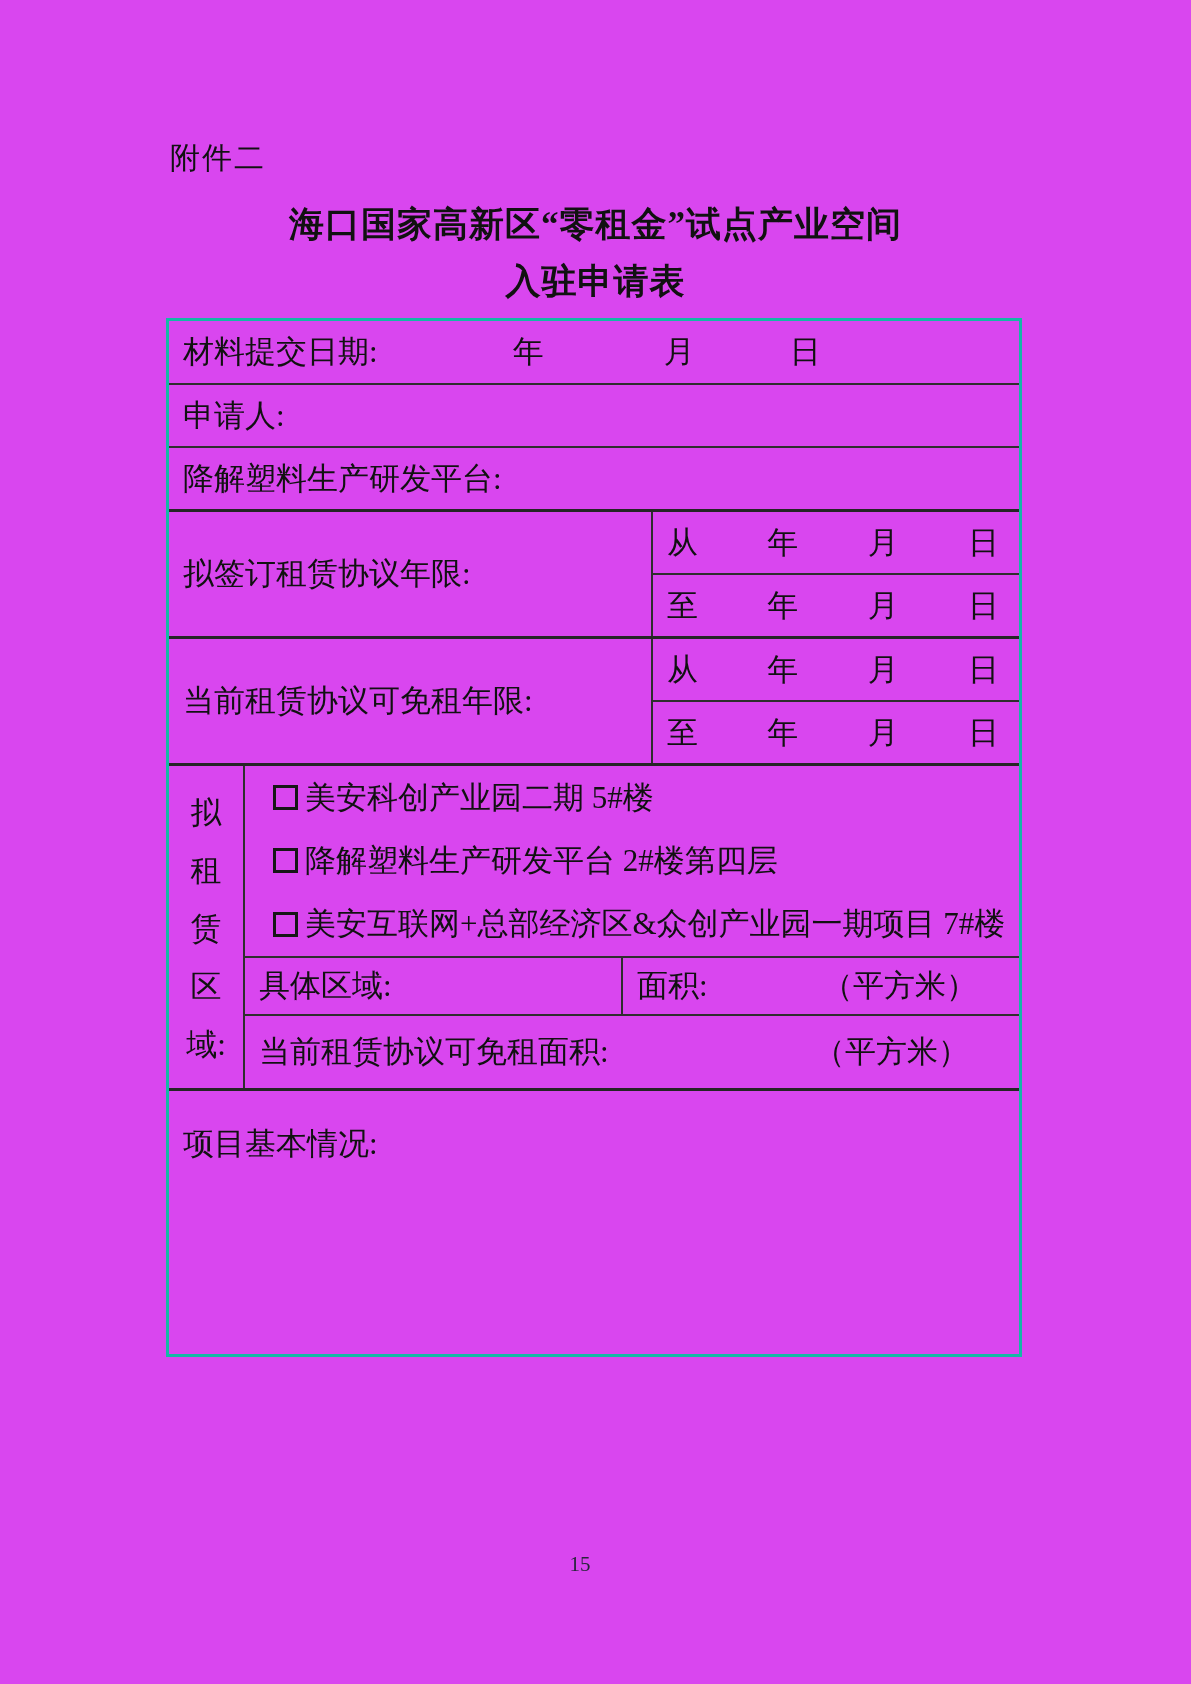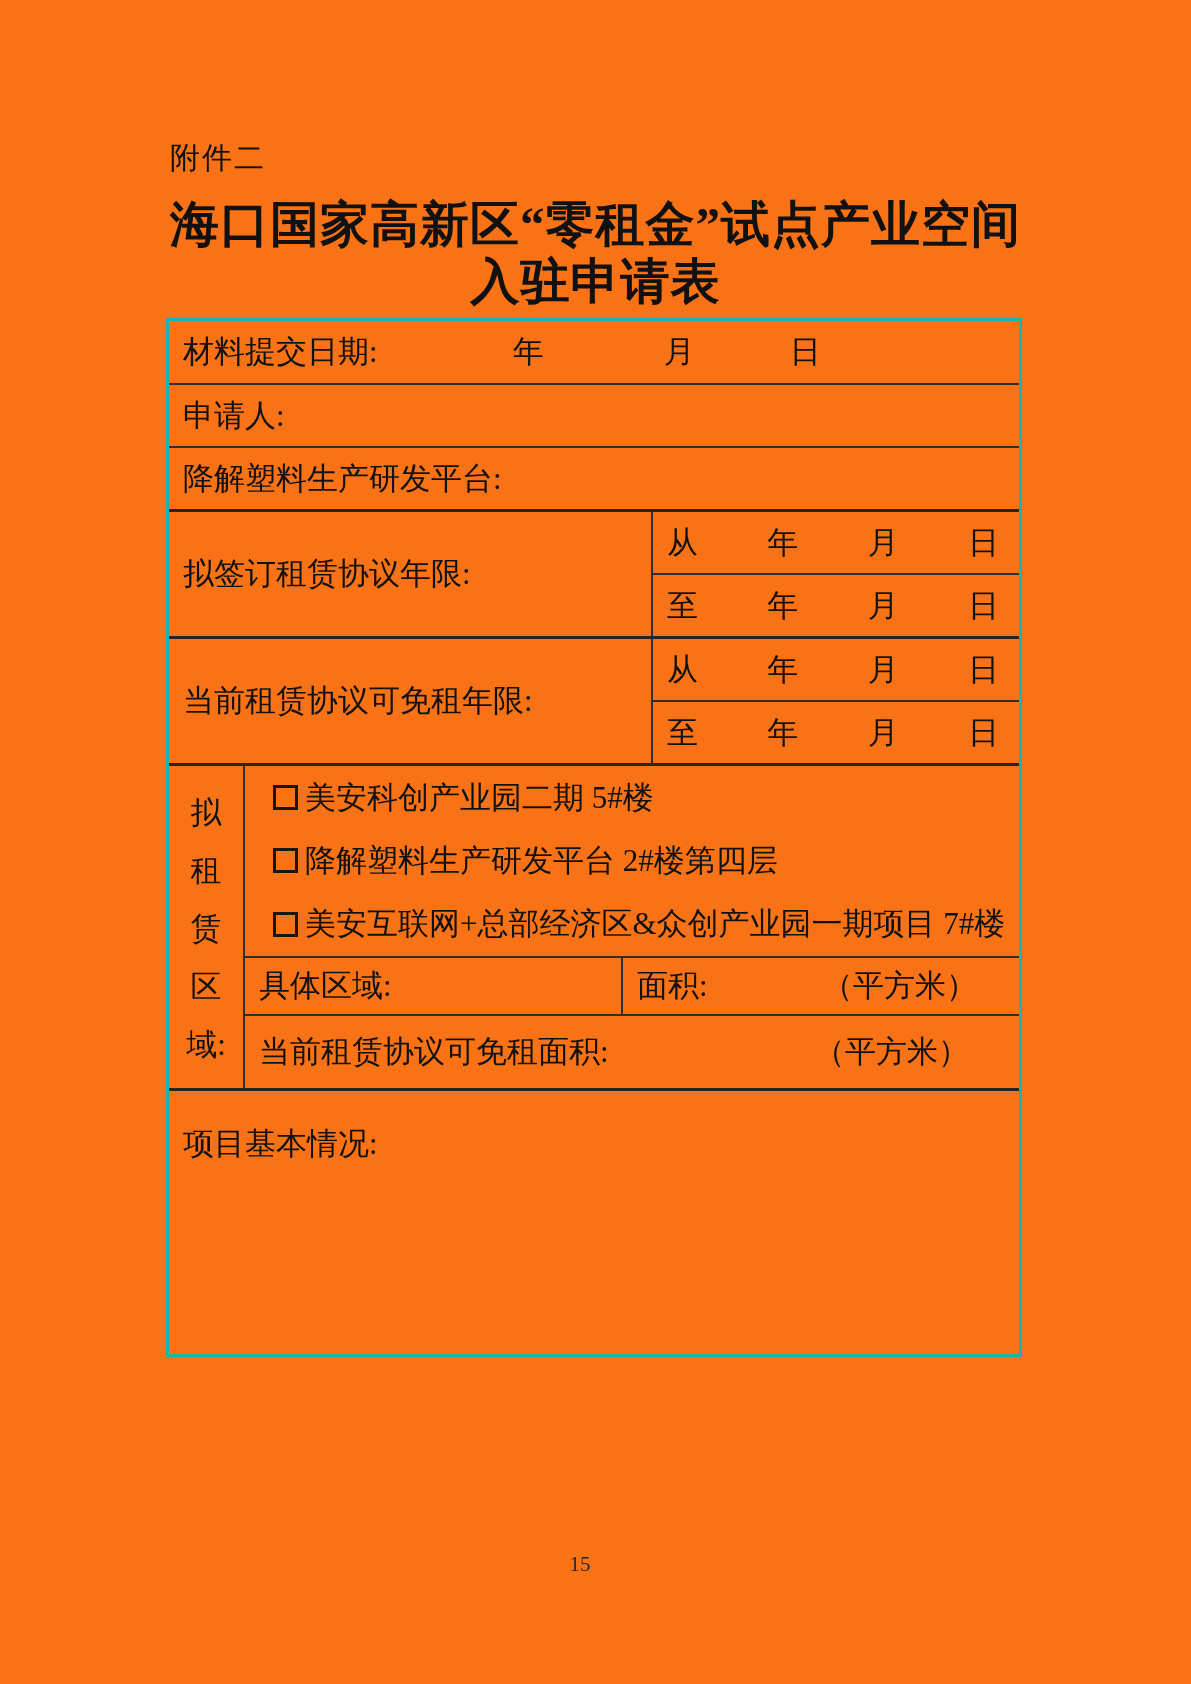--- a/index.html
+++ b/index.html
@@ -1,32 +1,32 @@
 <!DOCTYPE html>
 <html><head>
 <meta charset="utf-8">
 <style>
   * { margin:0; padding:0; box-sizing:border-box; }
   html,body { background:#ffffff; }
   .page {
     position:relative;
     width:1191px; height:1684px;
-    background:#f97316;
+    background:#d946ef;
     color:#111111;
     font-family:"Liberation Serif","DejaVu Serif",serif;
     overflow:hidden;
   }
   .attachment {
     position:absolute; left:170px; top:138px;
     font-size:30px; letter-spacing:2px;
   }
   .title {
     position:absolute; left:0; top:196px; width:1191px;
     text-align:center; font-weight:bold;
-    font-size:49px; line-height:57px; letter-spacing:1px;
+    font-size:35px; line-height:57px; letter-spacing:1px;
   }
   .form-table {
     position:absolute; left:166px; top:318px;
     width:856px; height:1039px;
     border:3px solid #14b8a6;
     display:flex; flex-direction:column;
     font-size:31px;
   }
   .row { display:flex; align-items:center; flex-shrink:0; }
   .bt2 { border-top:2px solid #2e2e2e; }

